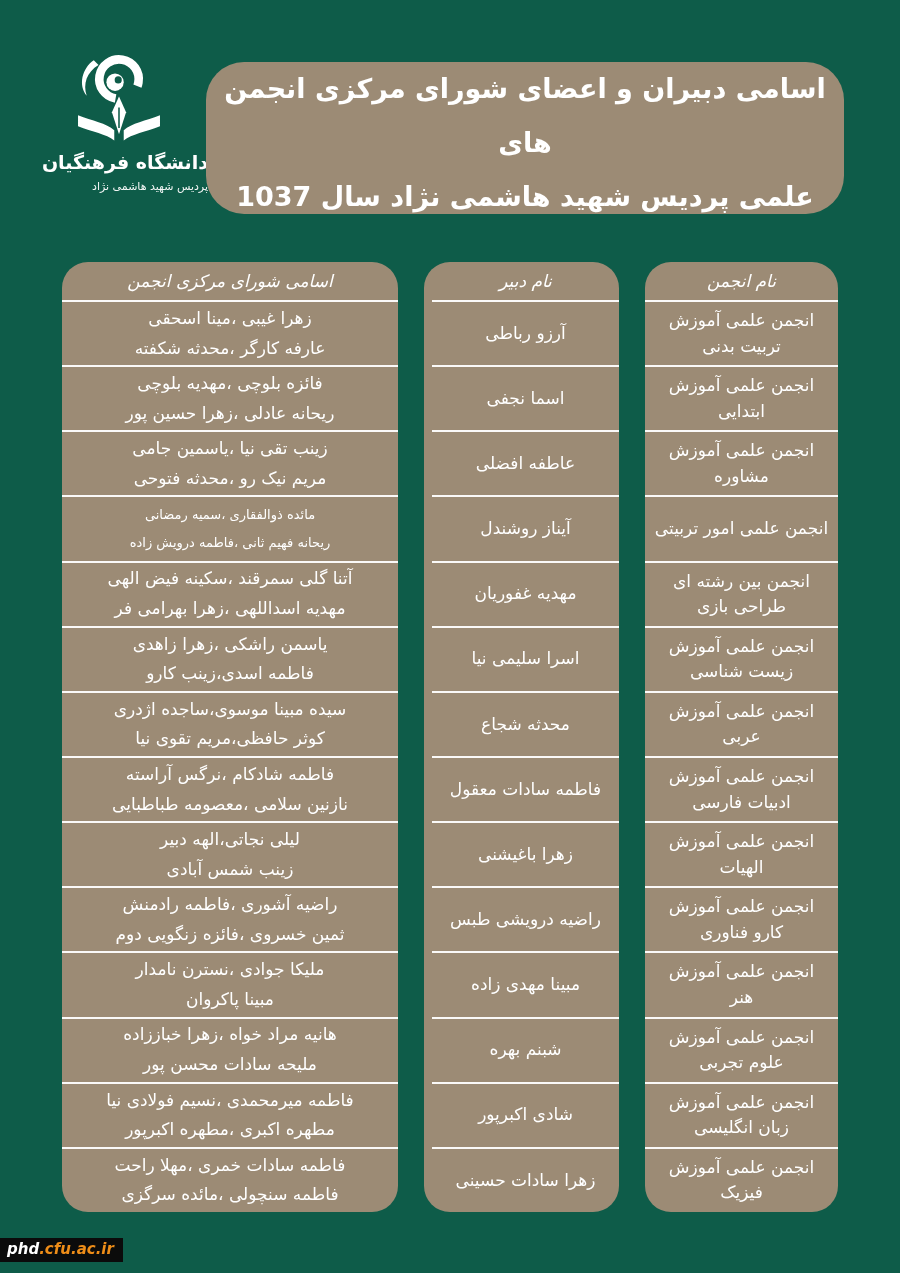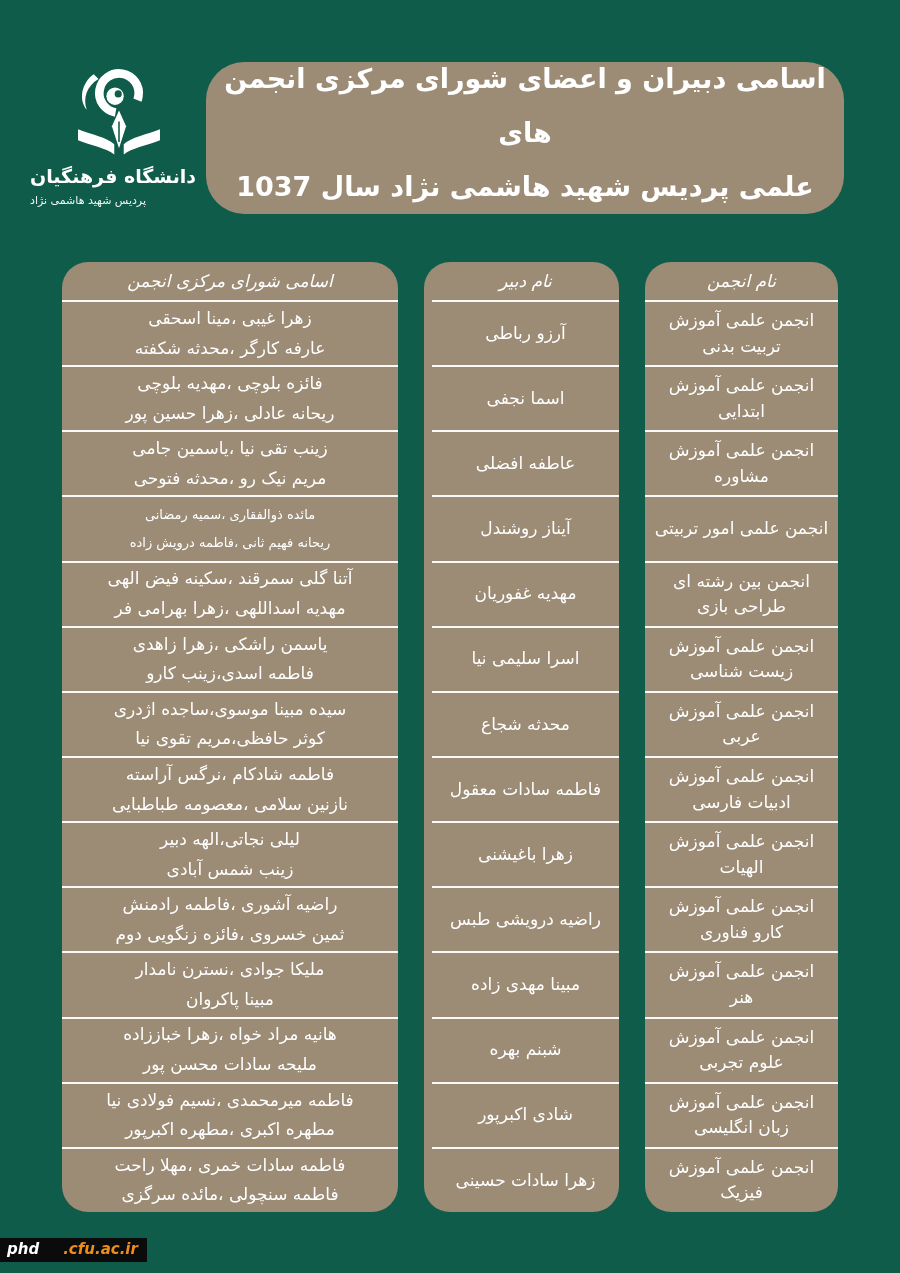--- a/index.html
+++ b/index.html
@@ -14,32 +14,32 @@
     position:relative;
     width:900px;height:1273px;
     background:var(--bg);
     overflow:hidden;
     font-family:"DejaVu Sans",sans-serif;
     color:var(--text);
   }
 
   
   .logo{
-    position:absolute;top:60px;left:30px;width:178px;
-    text-align:left;direction:rtl;
+    position:absolute;top:46px;left:30px;width:178px;
+    text-align:right;direction:rtl;
   }
   .logo svg{width:104px;height:104px;display:block;margin:0 auto;}
   .logo-name{font-size:19px;font-weight:bold;margin-top:1px;}
   .logo-campus{font-size:11px;margin-top:7px;opacity:.95;}
 
   
   .title-box{
     position:absolute;top:62px;left:206px;width:638px;height:152px;
     background:var(--card);border-radius:38px;
-    display:flex;flex-direction:column;align-items:center;justify-content:flex-end;
+    display:flex;flex-direction:column;align-items:center;justify-content:flex-start;
     direction:rtl;text-align:center;
     font-weight:bold;font-size:27px;line-height:2.0;
   }
 
   
   .table{
     position:absolute;top:262px;left:62px;width:776px;height:950px;
     display:flex;justify-content:space-between;direction:rtl;
   }
   .column{
@@ -66,21 +66,21 @@
   .col-row.small{font-size:13px;}
   .col-row.small .row-line{line-height:2.15;}
 
   
   .watermark{
     position:absolute;left:0;bottom:11px;
     background:var(--wm-bg);
     font-style:italic;font-weight:bold;font-size:15px;
     padding:2px 9px 4px 7px;direction:ltr;
   }
-  .watermark .suffix{color:var(--accent);padding-left:24px;}
+  .watermark .suffix{color:var(--accent);}
 </style>
 </head>
 <body>
 
 <div class="canvas" data-name="poster">
 
   <div class="logo" data-name="university-logo-block">
     <svg viewBox="0 0 132 120" data-name="farhangian-university-logo-icon" aria-hidden="true">
       <circle cx="66" cy="36" r="25" fill="none" stroke="#ffffff" stroke-width="11" stroke-dasharray="122 36" transform="rotate(100 66 36)"></circle>
       <path d="M34 12 C19 22 14 44 25 57 C20 42 25 27 40 18 Z" fill="#ffffff"></path>

